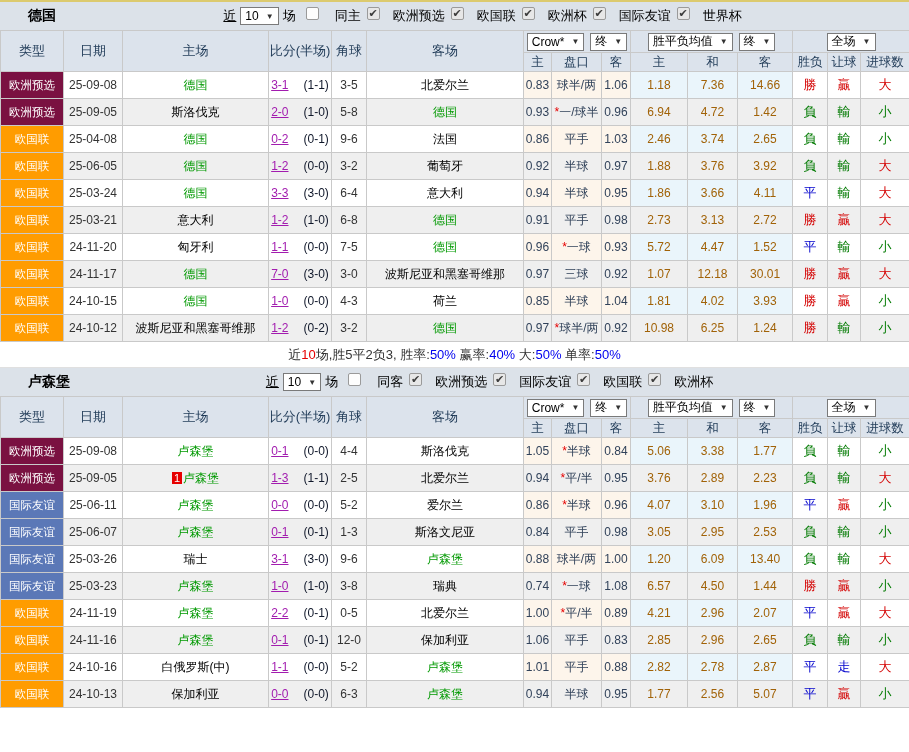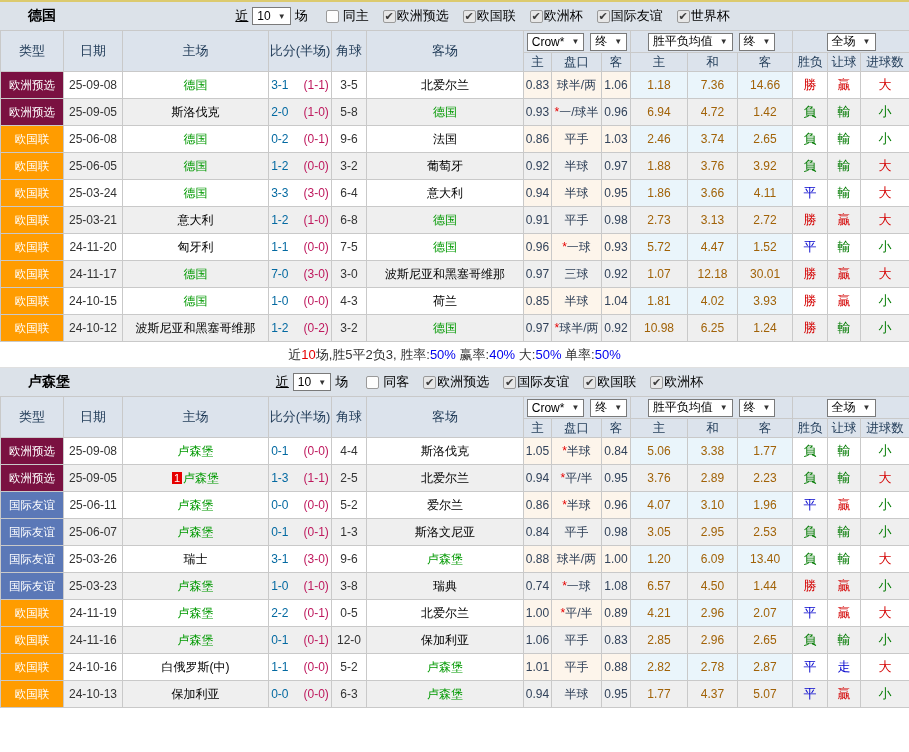--- a/index.html
+++ b/index.html
@@ -19,41 +19,41 @@
   .close-btn { position:absolute; right:6px; top:2px; width:27px; height:24px; background:#56a9dd; border:1px solid #8ec7ec; color:#fff; font-size:15px; font-weight:bold; display:flex; align-items:center; justify-content:center; cursor:pointer; }
 
   
   .section-header { height:28px; background:#dce2e9; display:flex; align-items:center; }
   .team-name { font-weight:bold; font-size:14px; margin-left:28px; color:#000; white-space:nowrap; }
   .filters { flex:1; display:flex; align-items:center; justify-content:center; font-size:13px; color:#000; white-space:nowrap; }
   .near-link { text-decoration:underline; margin-right:4px; cursor:pointer; }
   .plain { margin:0 4px; }
   .select-box { background:#fff; border:1px solid #7a7a7a; padding:0 4px; font-size:12px; height:18px; display:inline-flex; align-items:center; gap:7px; cursor:pointer; color:#000; }
   .select-box .arrow { font-size:8px; color:#333; }
-  .cb-label { display:inline-flex; align-items:center; margin-left:14px; cursor:pointer; }
+  .cb-label { display:inline-flex; margin-left:6px; cursor:pointer;gap:12px; }
   .cb { display:inline-block; width:13px; height:13px; border:1px solid #9a9a9a; background:#fdfdfd; font-size:11px; line-height:11px; text-align:center; color:#3d3d3d; margin-right:1px; border-radius:2px; }
   .cb.checked { background:#e7e7e7; }
 
   
   table { border-collapse:collapse; table-layout:fixed; width:909px; font-size:12px;padding-left:7px; }
   th, td { border:1px solid #c9c9c9; text-align:center; padding:0; overflow:hidden; white-space:nowrap; }
   table { border-left:none; border-right:none; }
   thead th { background:#dce3ec; color:#1f3a57; font-weight:normal; font-size:13px; }
   thead tr.ddrow th { height:22px; }
   thead tr.subrow th { height:19px; font-size:12.5px; }
   thead .hgroup { display:flex; align-items:center; justify-content:center; gap:6px; }
   tbody td { height:27px; color:#333; }
   tbody tr:nth-child(even) td { background:#efefef; }
   tbody td.c-odds { background:#fdf5eb; color:#31425a; }
   tbody td.c-avg { background:#eaf5fb; color:#a16207; }
   td.c-type { color:#fff; font-size:11.5px; }
   td.c-team span.hl { color:#009900; }
   td.c-team { color:#000; }
-  .ft { color:#0369a1; }
-  .ht { color:#be185d;margin-left:15px; }
+  .ft { color:#a21caf;text-decoration:underline; }
+  .ht { color:#0f172a;margin-left:15px; }
   .star { color:#e60000; }
   .badge { background:#e60000; color:#fff; font-size:11px; padding:0 2px; margin-right:1px; }
   td.c-res { font-size:13px; }
 
   
   .summary-row { height:26px; line-height:26px; text-align:center; font-size:13px; background:#fff; border-bottom:1px solid #e0e0e0; }
 </style>
 </head>
 <body>
 
@@ -195,21 +195,21 @@
             <td class="c-odds">0.96</td>
             <td class="c-avg">6.94</td>
             <td class="c-avg">4.72</td>
             <td class="c-avg">1.42</td>
             <td class="c-res" style="color:#007a00">負</td>
             <td class="c-res" style="color:#007a00">輸</td>
             <td class="c-res" style="color:#007a00">小</td>
           </tr>
           <tr>
             <td class="c-type" style="background:#ff9c00">欧国联</td>
-            <td class="c-date">25-06-08</td>
+            <td class="c-date">25-04-08</td>
             <td class="c-team"><span class="hl">德国</span></td>
             <td class="c-score"><span class="ft">0-2</span><span class="ht">(0-1)</span></td>
             <td class="c-corner">9-6</td>
             <td class="c-team"><span class="">法国</span></td>
             <td class="c-odds">0.86</td>
             <td class="c-odds">平手</td>
             <td class="c-odds">1.03</td>
             <td class="c-avg">2.46</td>
             <td class="c-avg">3.74</td>
             <td class="c-avg">2.65</td>
@@ -599,21 +599,21 @@
             <td class="c-type" style="background:#ff9c00">欧国联</td>
             <td class="c-date">24-10-13</td>
             <td class="c-team"><span class="">保加利亚</span></td>
             <td class="c-score"><span class="ft">0-0</span><span class="ht">(0-0)</span></td>
             <td class="c-corner">6-3</td>
             <td class="c-team"><span class="hl">卢森堡</span></td>
             <td class="c-odds">0.94</td>
             <td class="c-odds">半球</td>
             <td class="c-odds">0.95</td>
             <td class="c-avg">1.77</td>
-            <td class="c-avg">4.37</td>
+            <td class="c-avg">2.56</td>
             <td class="c-avg">5.07</td>
             <td class="c-res" style="color:#0000cc">平</td>
             <td class="c-res" style="color:#d40000">贏</td>
             <td class="c-res" style="color:#007a00">小</td>
           </tr>
         </tbody>
     </table>
   </section>
 </div>
 

